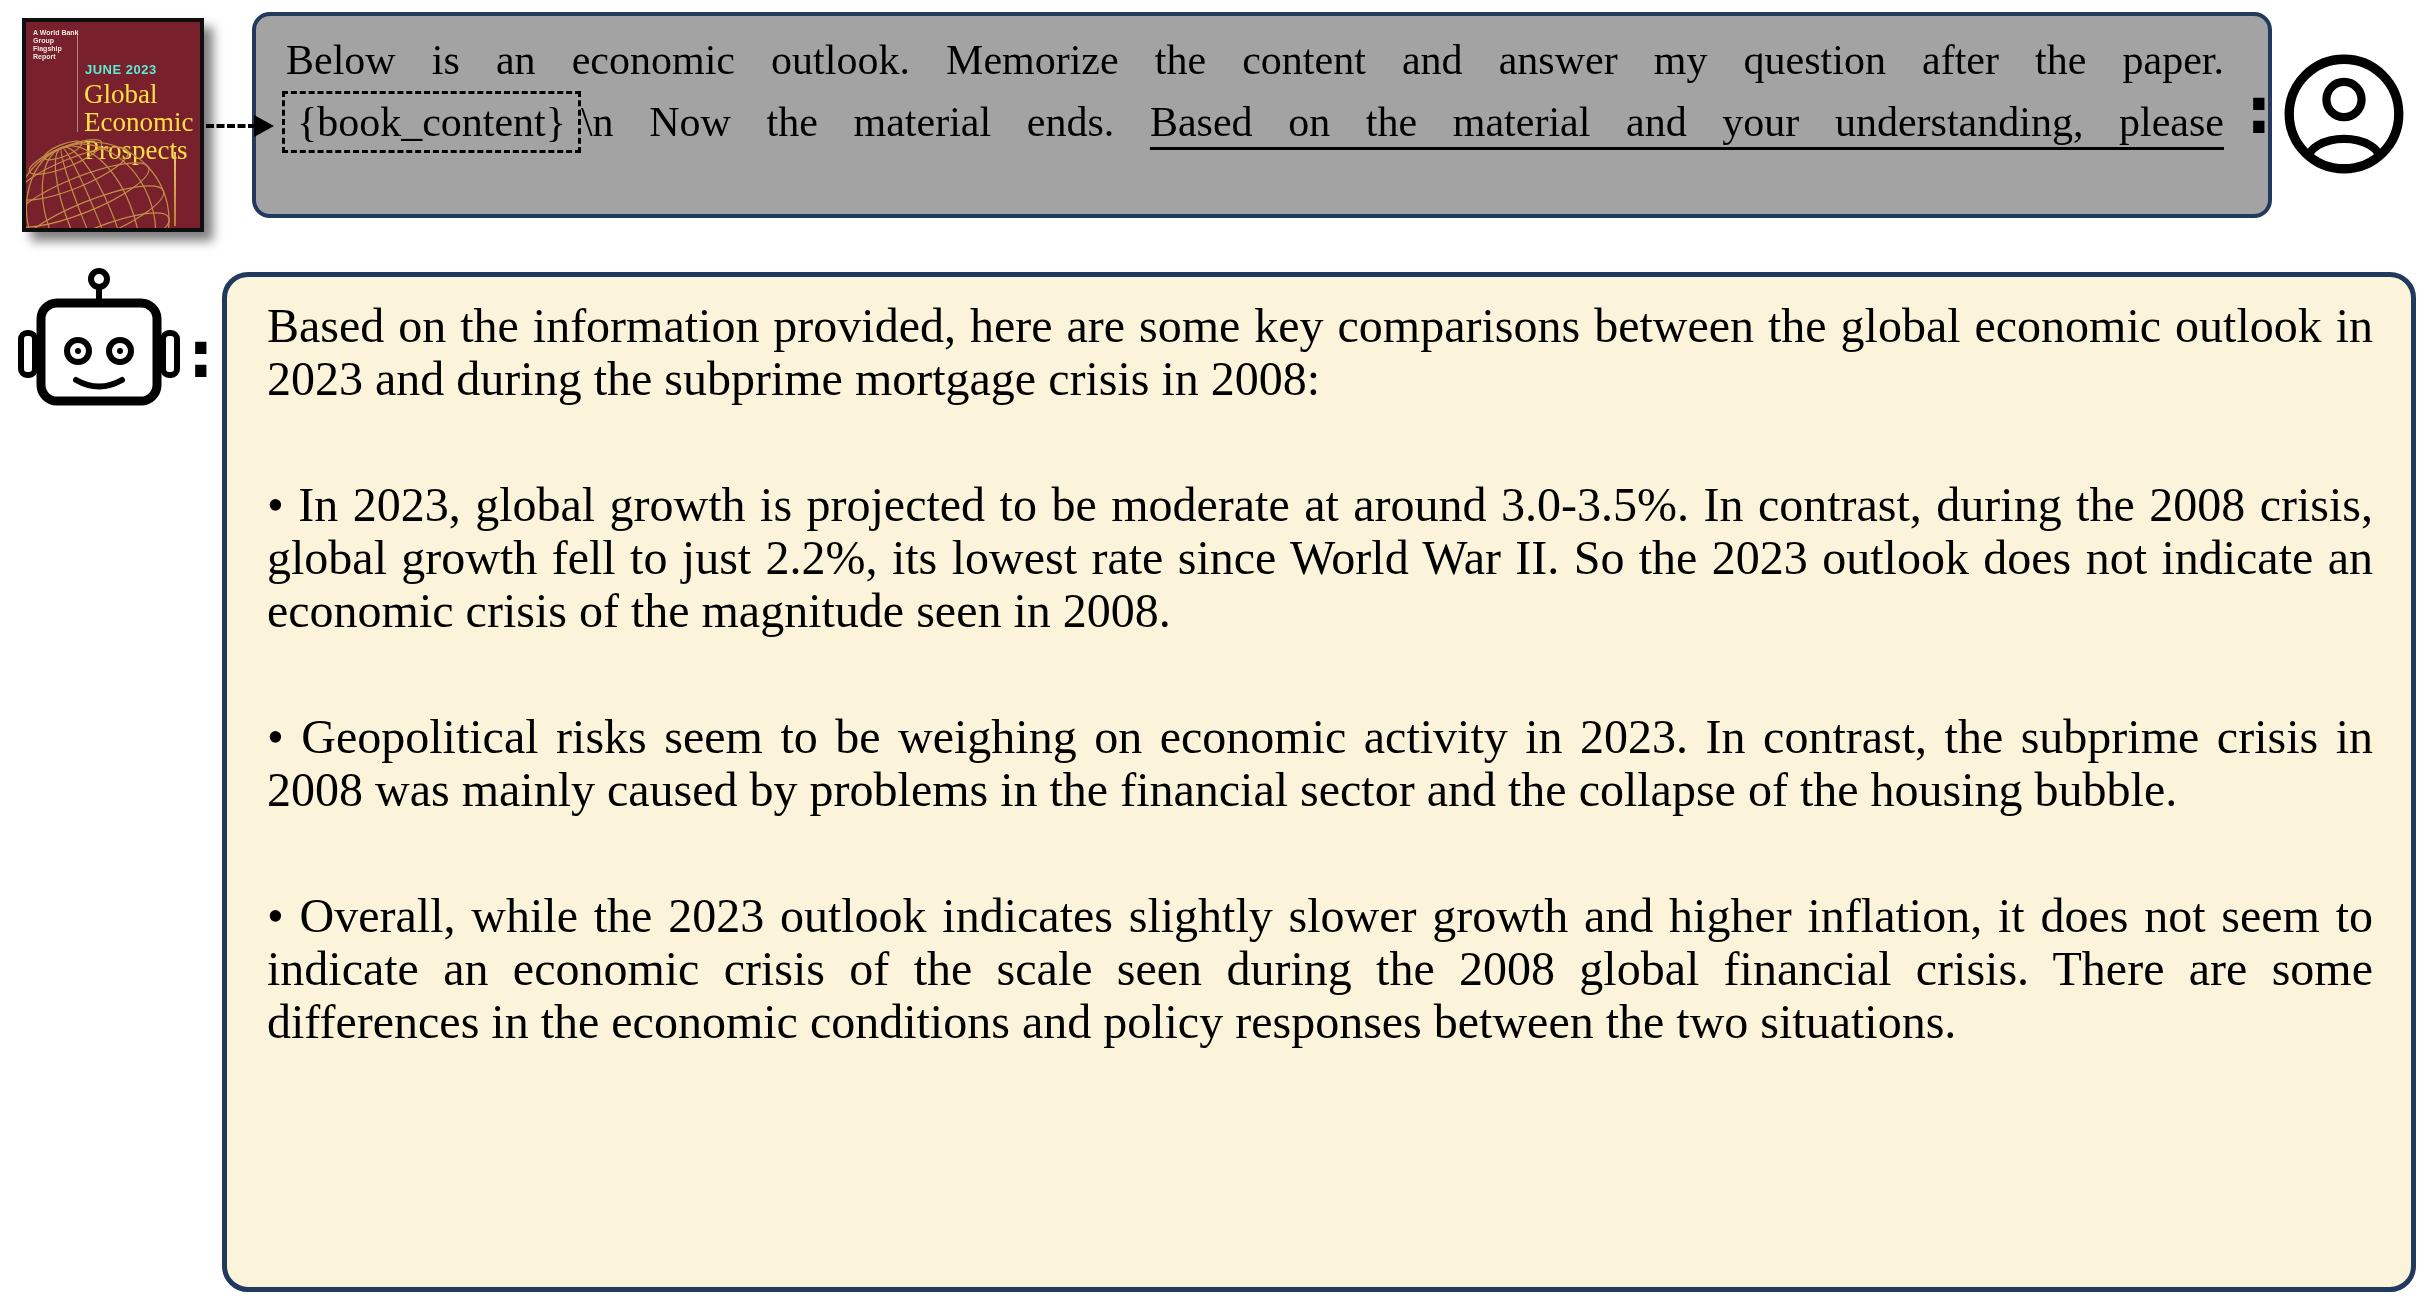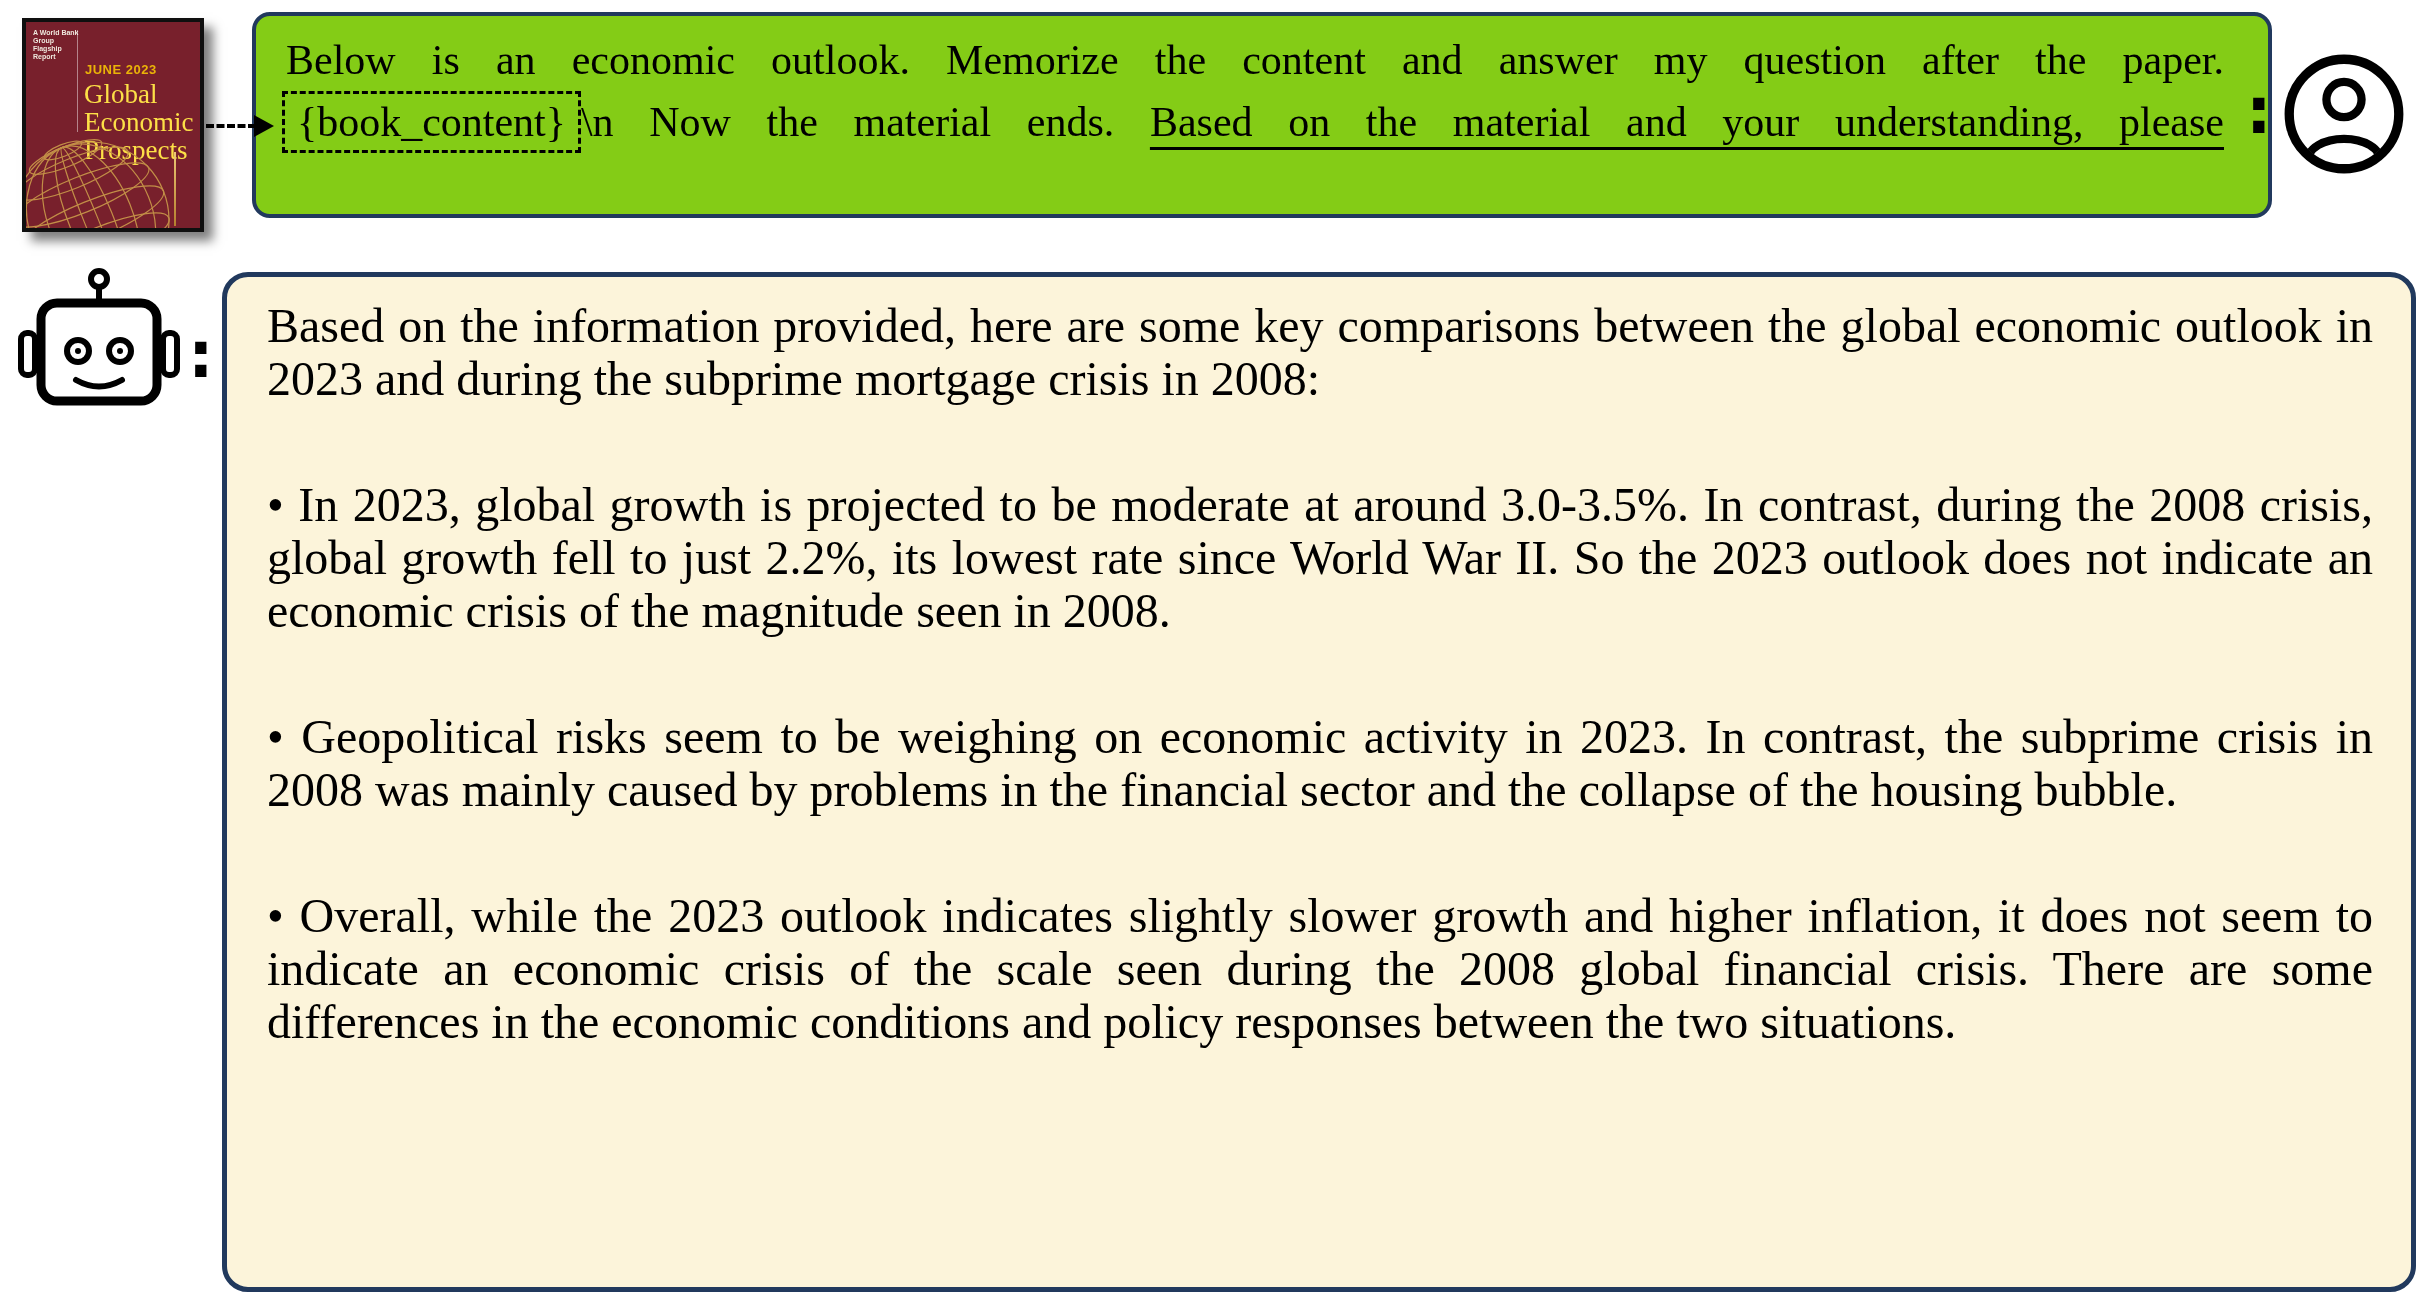--- a/index.html
+++ b/index.html
@@ -8,35 +8,35 @@
   .canvas { position:relative; width:2436px; height:1304px; background:#ffffff; overflow:hidden; }
 
   
   .book-cover { position:absolute; left:22px; top:18px; width:182px; height:214px;
     background:#78202c; border:4px solid #0f0f0f; box-shadow:9px 9px 10px rgba(0,0,0,0.5);
     overflow:hidden; }
   .imprint { position:absolute; left:7px; top:7px; width:48px;
     font-family:"Liberation Sans", sans-serif; font-weight:bold; font-size:7px; line-height:8px; color:#efe7dd; }
   .cover-rule { position:absolute; left:51px; top:8px; width:1px; height:102px; background:rgba(255,255,255,0.45); }
   .cover-date { position:absolute; left:59px; top:40px; font-family:"Liberation Sans", sans-serif;
-    font-weight:bold; font-size:13px; letter-spacing:0.5px; color:#eab308; }
+    font-weight:bold; font-size:13px; letter-spacing:0.5px; color:#5eead4; }
   .cover-title { position:absolute; left:58px; top:58px; font-size:27px; line-height:28px; color:#fde047; }
   .gold-line { position:absolute; left:148px; top:130px; width:2px; height:74px;
     background:linear-gradient(#ecc775,#b57f2e); }
   .globe { position:absolute; left:0px; top:83px; }
 
   
   .arrow-line { position:absolute; left:206px; top:124px; width:50px; height:0;
     border-top:4px dashed #000; z-index:6; }
   .arrow-head { position:absolute; left:254px; top:115px; width:0; height:0;
     border-left:20px solid #000; border-top:11px solid transparent; border-bottom:11px solid transparent; z-index:6; }
 
   
   .user-box { position:absolute; left:252px; top:12px; width:2020px; height:206px;
-    background:#84cc16; border:4px solid #21395d; border-radius:18px;
+    background:#a3a3a3; border:4px solid #21395d; border-radius:18px;
     padding:13px 44px 0 30px; font-size:42px; line-height:62px; }
   .jline { text-align:justify; text-align-last:justify; }
   .book-chip { display:inline-block; border:3px dashed #000; padding:0 12px; margin-left:-4px; line-height:56px; }
   .uq { text-decoration:underline; text-underline-offset:11px; text-decoration-thickness:3px; }
 
   
   .speaker-colon { position:absolute; font-family:"DejaVu Sans", sans-serif; font-weight:bold; font-size:64px; }
   .user-colon { left:2246px; top:74px; }
   .user-avatar { position:absolute; left:2282px; top:52px; }
   .robot { position:absolute; left:14px; top:266px; }

